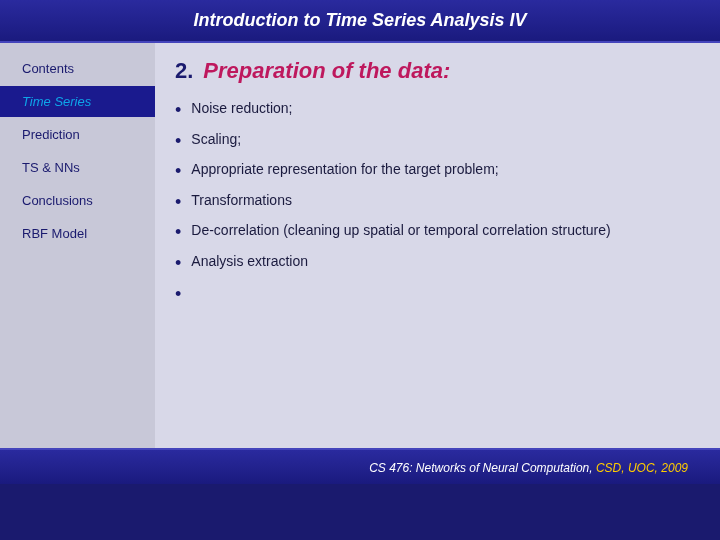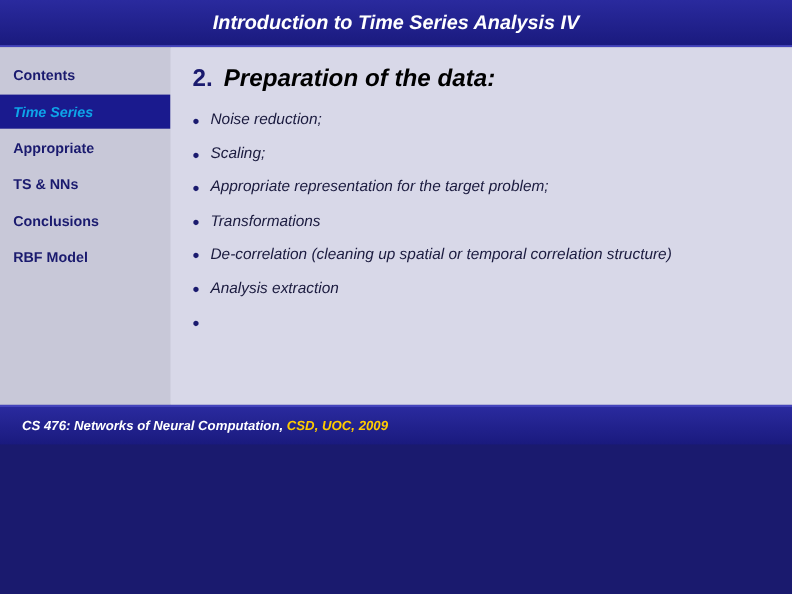--- a/index.html
+++ b/index.html
@@ -6,21 +6,21 @@
     body {
       width: 720px;
       height: 540px;
       background: #1a1a6e;
       font-family: Arial, sans-serif;
       overflow: hidden;
     }
 
     .slide-container {
       width: 720px;
-      height: 404px;
+      height: 484px;
       display: flex;
       flex-direction: column;
       background: #1a1a6e;
     }
 
     .title-bar {
       background: linear-gradient(to bottom, #2a2a9e, #1a1a7e);
       padding: 10px 20px;
       text-align: center;
       border-bottom: 2px solid #4444bb;
@@ -42,25 +42,24 @@
     .sidebar {
       width: 155px;
       background: #c8c8d8;
       display: flex;
       flex-direction: column;
       padding: 10px 0;
       gap: 2px;
     }
 
     .sidebar-item {
-      padding: 8px 12px;
+      padding: 8px 22px;
       font-size: 13px;
       color: #1a1a6e;
       cursor: pointer;
-      font-weight: bold;
     }
 
     .sidebar-item.active-blue {
       background: #1a1a8e;
       color: #ffffff;
       font-style: italic;
     }
 
     .sidebar-item.highlighted {
       background: #1a1a8e;
@@ -84,21 +83,21 @@
       font-size: 22px;
       font-weight: bold;
       color: #1a1a6e;
       margin-right: 10px;
     }
 
     .section-title {
       font-size: 22px;
       font-weight: bold;
       font-style: italic;
-      color: #000000;
+      color: #be185d;
     }
 
     .bullet-list {
       list-style: none;
       display: flex;
       flex-direction: column;
       gap: 8px;
     }
 
     .bullet-item {
@@ -113,29 +112,27 @@
     .bullet-dot {
       color: #1a1a6e;
       font-size: 18px;
       line-height: 1.2;
       flex-shrink: 0;
       margin-top: 1px;
     }
 
     .bullet-text {
       flex: 1;
-      font-style: italic;
     }
 
     .footer-bar {
       background: linear-gradient(to bottom, #2a2a9e, #1a1a7e);
-      padding: 8px 20px;
-      text-align: left;
+      padding: 8px 32px;
+      text-align: right;
       border-top: 2px solid #4444bb;
-      font-weight: bold;
     }
 
     .footer-text {
       color: #ffffff;
       font-size: 12px;
       font-style: italic;
     }
 
     .footer-text .highlight {
       color: #ffcc00;
@@ -153,21 +150,21 @@
   <div class="content-area">
 
     <div class="sidebar">
       <div class="sidebar-item">
         <span>Contents</span>
       </div>
       <div class="sidebar-item active-blue highlighted">
         <span>Time Series</span>
       </div>
       <div class="sidebar-item">
-        <span>Appropriate</span>
+        <span>Prediction</span>
       </div>
       <div class="sidebar-item">
         <span>TS &amp; NNs</span>
       </div>
       <div class="sidebar-item">
         <span>Conclusions</span>
       </div>
       <div class="sidebar-item">
         <span>RBF Model</span>
       </div>

